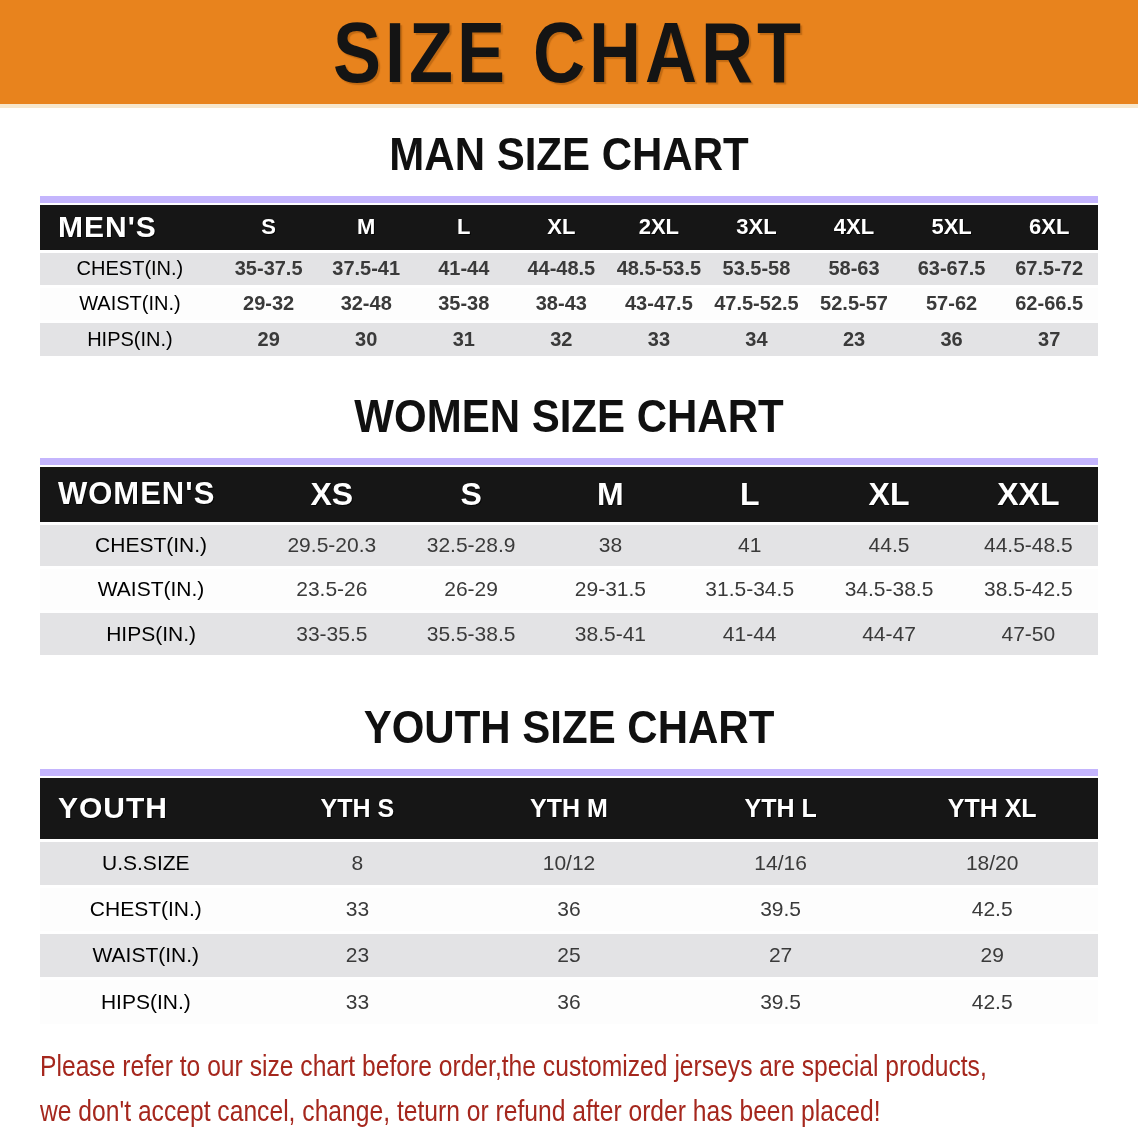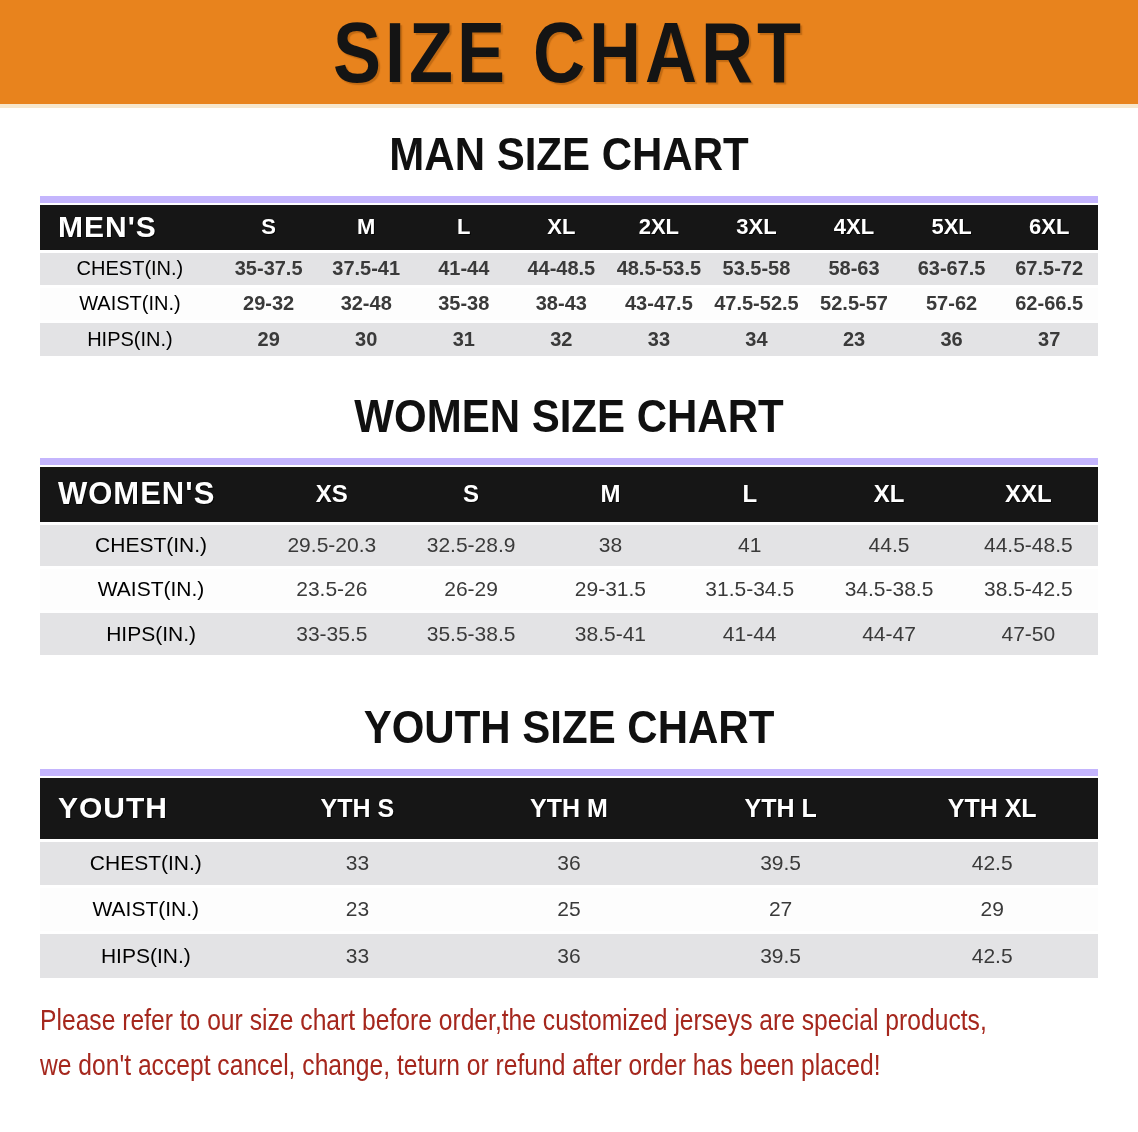--- a/index.html
+++ b/index.html
@@ -40,21 +40,21 @@
   }
   table.sizes tbody tr{background:#fdfdfd;border-top:3px solid #ffffff;}
   table.sizes tbody tr:nth-child(odd){background:#E3E3E5;}
   table.sizes tbody th{font-weight:400;color:#000000;text-align:center;}
   table.sizes tbody td{text-align:center;color:#3a3a3a;}
   
   .t-men thead tr{height:46px;} .t-men tbody tr{height:35px;}
   .t-men thead th{font-size:22px;} .t-men thead th.corner{font-size:30px;}
   .t-men tbody th,.t-men tbody td{font-size:20px;font-weight:bold;}
   .t-women thead tr{height:56px;} .t-women tbody tr{height:44px;}
-  .t-women thead th{font-size:24px;} .t-women thead th.corner{font-size:31px;margin-left:24px;}
+  .t-women thead th{font-size:32px;} .t-women thead th.corner{font-size:31px;margin-left:24px;}
   .t-women tbody th,.t-women tbody td{font-size:21px;}
   .t-youth thead tr{height:62px;margin-left:24px;} .t-youth tbody tr{height:46px;}
   .t-youth thead th{font-size:25px;} .t-youth thead th.corner{font-size:30px;}
   .t-youth tbody th,.t-youth tbody td{font-size:21px;}
   
   .note{
     margin:20px 0 0 40px;color:#A5271D;font-size:29px;line-height:1.55;
     transform:scaleX(0.85);transform-origin:0 50%;width:1240px;
     white-space:nowrap;
   }
@@ -210,20 +210,27 @@
           <tr>
             <th class="corner">YOUTH</th>
             <th>YTH S</th>
             <th>YTH M</th>
             <th>YTH L</th>
             <th>YTH XL</th>
           </tr>
         </thead>
         <tbody>
           <tr>
+            <th>U.S.SIZE</th>
+            <td>8</td>
+            <td>10/12</td>
+            <td>14/16</td>
+            <td>18/20</td>
+          </tr>
+          <tr>
             <th>CHEST(IN.)</th>
             <td>33</td>
             <td>36</td>
             <td>39.5</td>
             <td>42.5</td>
           </tr>
           <tr>
             <th>WAIST(IN.)</th>
             <td>23</td>
             <td>25</td>

